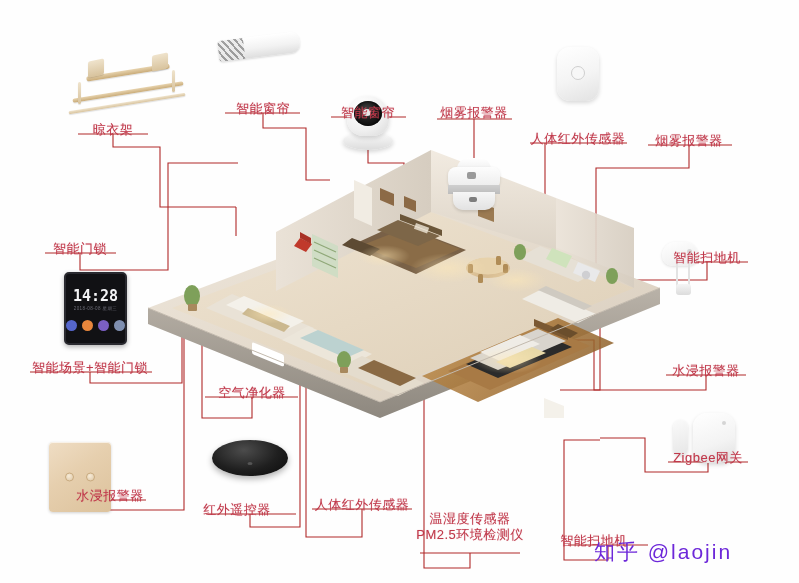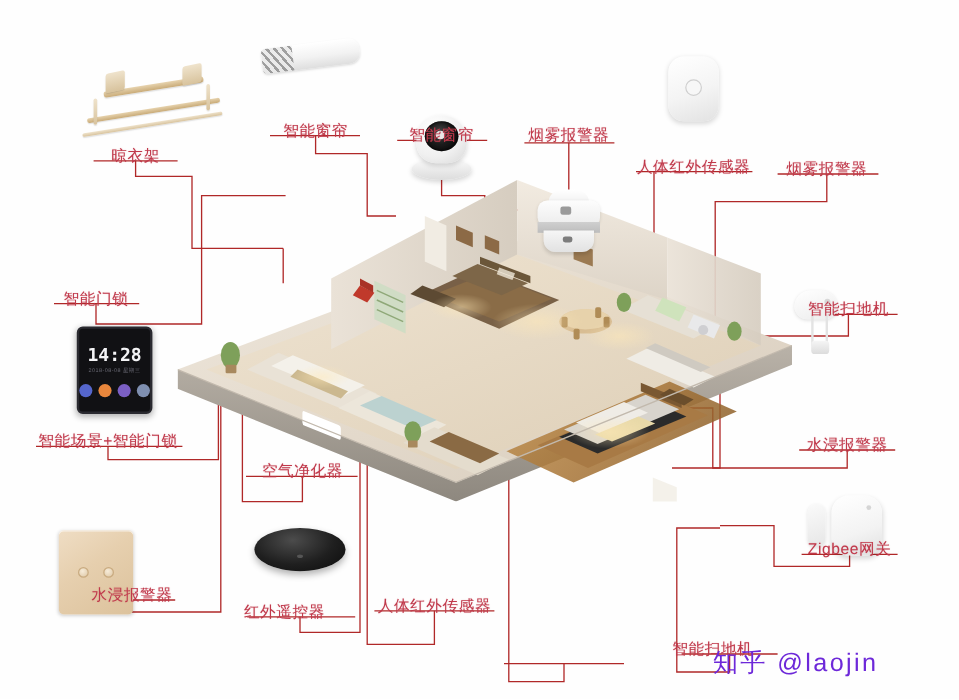--- a/index.html
+++ b/index.html
@@ -452,20 +452,24 @@
 
   <div class="lbl" style="left:252px; top:385px; transform:translateX(-50%);">空气净化器</div>
 
   <div class="prod" style="left:212px; top:440px;">
     <div class="irpuck"></div>
   </div>
   <div class="lbl" style="left:237px; top:502px; transform:translateX(-50%);">红外遥控器</div>
 
   <div class="lbl" style="left:362px; top:497px; transform:translateX(-50%);">人体红外传感器</div>
 
+  <div class="lbl two" style="left:470px; top:511px; transform:translateX(-50%);">
+    <div>温湿度传感器</div>
+    <div>PM2.5环境检测仪</div>
+  </div>
 
   <div class="lbl" style="left:594px; top:533px; transform:translateX(-50%);">智能扫地机</div>
 
   <div class="lbl" style="left:706px; top:363px; transform:translateX(-50%);">水浸报警器</div>
 
   <div class="lbl" style="left:708px; top:450px; transform:translateX(-50%);">Zigbee网关</div>
 
   <div class="wm" style="left:663px; top:538px; transform:translateX(-50%);">知乎 @laojin</div>
 
 </div>

